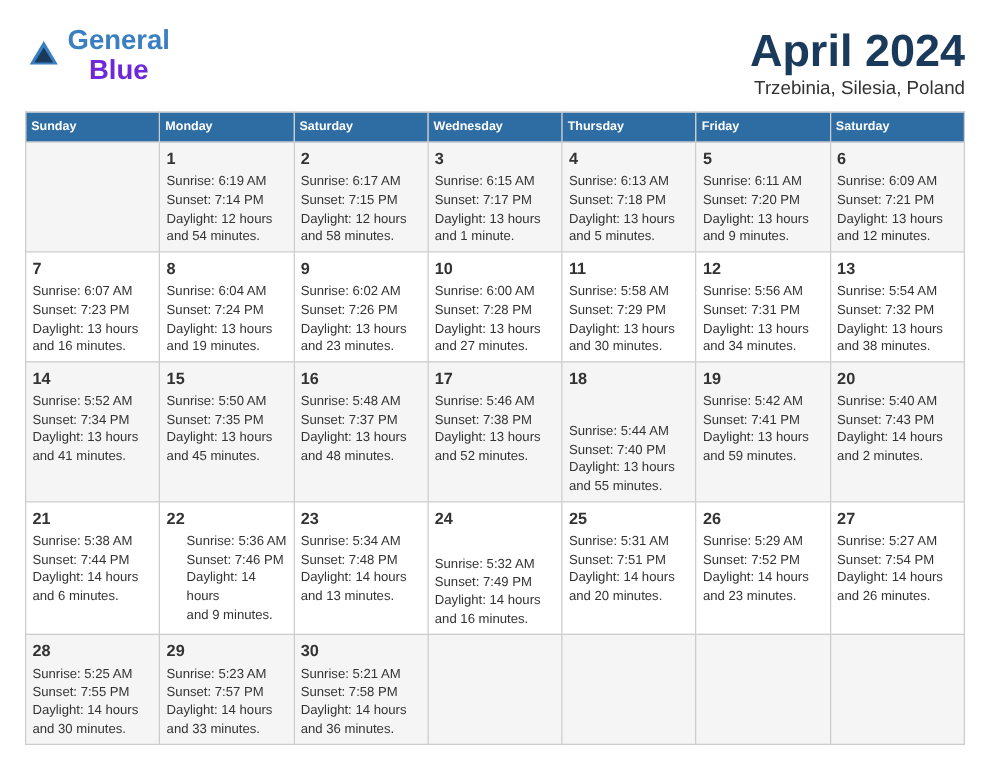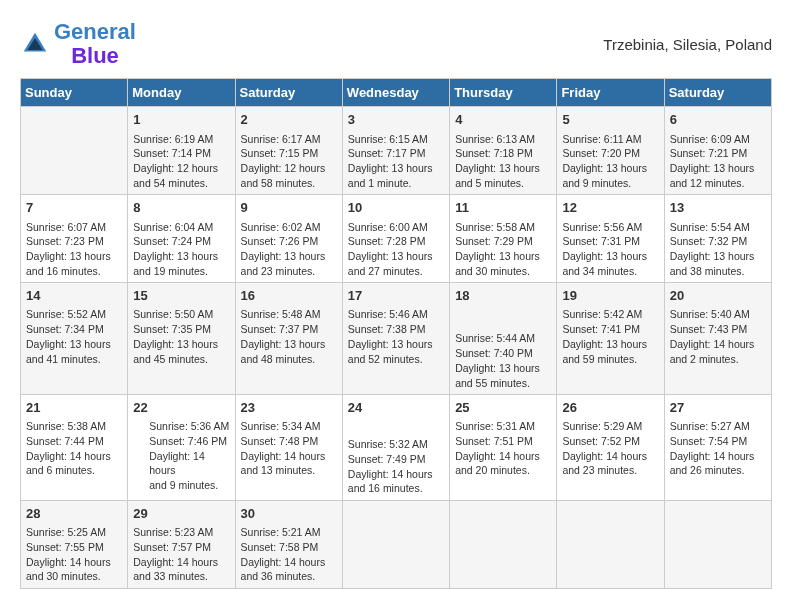--- a/index.html
+++ b/index.html
@@ -39,35 +39,34 @@
       text-align: right;
     }
     .month-title {
       font-size: 36px;
       font-weight: bold;
       color: #1a3a5c;
     }
     .subtitle {
       font-size: 15px;
       color: #333;
-      margin-top: 16px;
     }
     table {
       width: 100%;
       border-collapse: collapse;
       font-size: 11px;
     }
     thead tr {
       background-color: #2e6da4;
       color: #fff;
     }
     thead th {
       padding: 6px 4px;
       text-align: left;
-      font-size: 13px;
+      font-size: 10px;
       font-weight: bold;
       border: 1px solid #ccc;
     }
     tbody tr {
       vertical-align: top;
     }
     tbody td {
       border: 1px solid #ccc;
       padding: 4px 5px;
       height: 80px;
@@ -103,20 +102,21 @@
     <svg class="logo-icon" viewBox="0 0 40 40">
       <polygon points="20,5 35,30 5,30" fill="#3a7fc1"></polygon>
       <polygon points="20,12 30,28 10,28" fill="#1a3a5c"></polygon>
     </svg>
     <div class="logo-text">
       <div><span>General</span></div>
       <div><span style="color:#6d28d9">Blue</span></div>
     </div>
   </div>
   <div class="title-block">
+    <div class="month-title">April 2024</div>
     <div class="subtitle">Trzebinia, Silesia, Poland</div>
   </div>
 </div>
 
 <table>
   <thead>
     <tr>
     <th>Sunday</th>
         <th>Monday</th>
         <th>Saturday</th>

